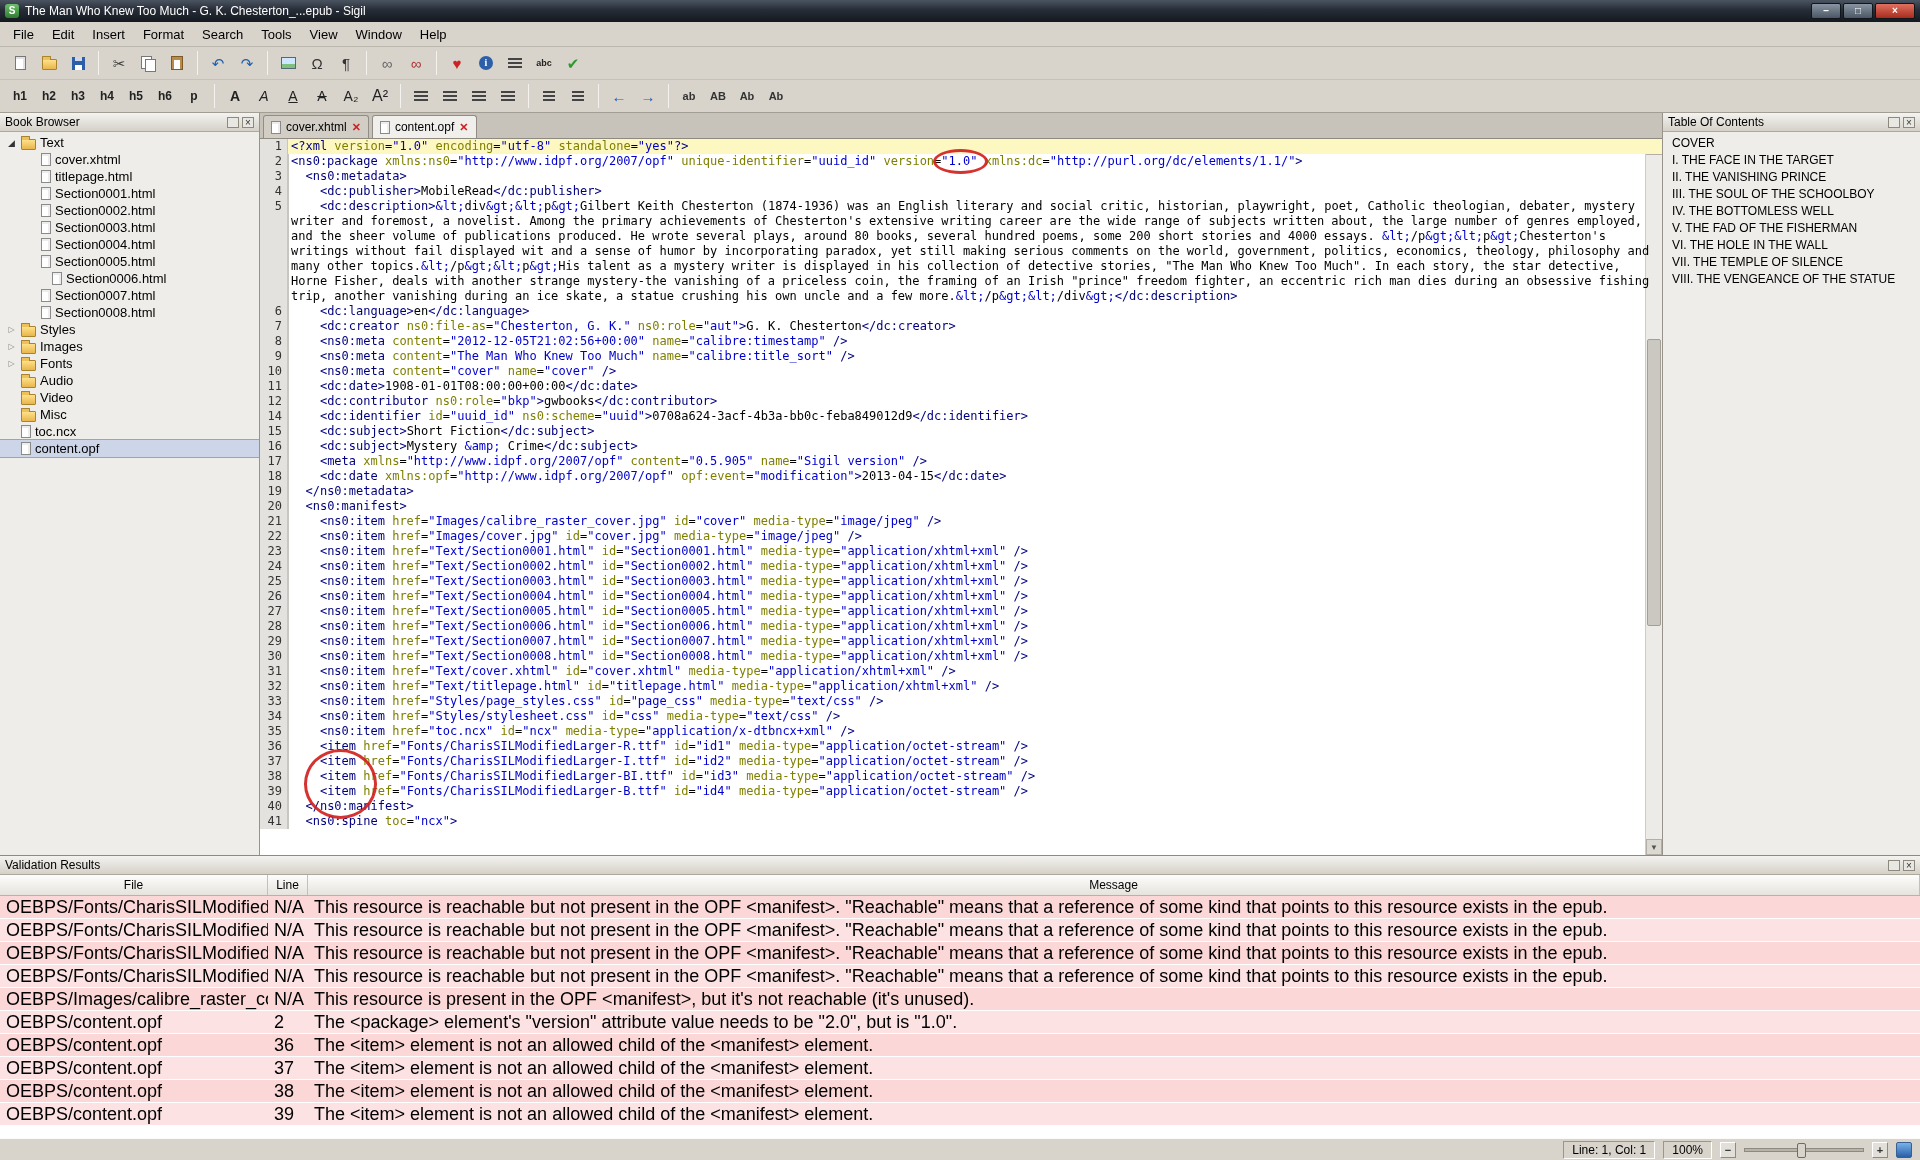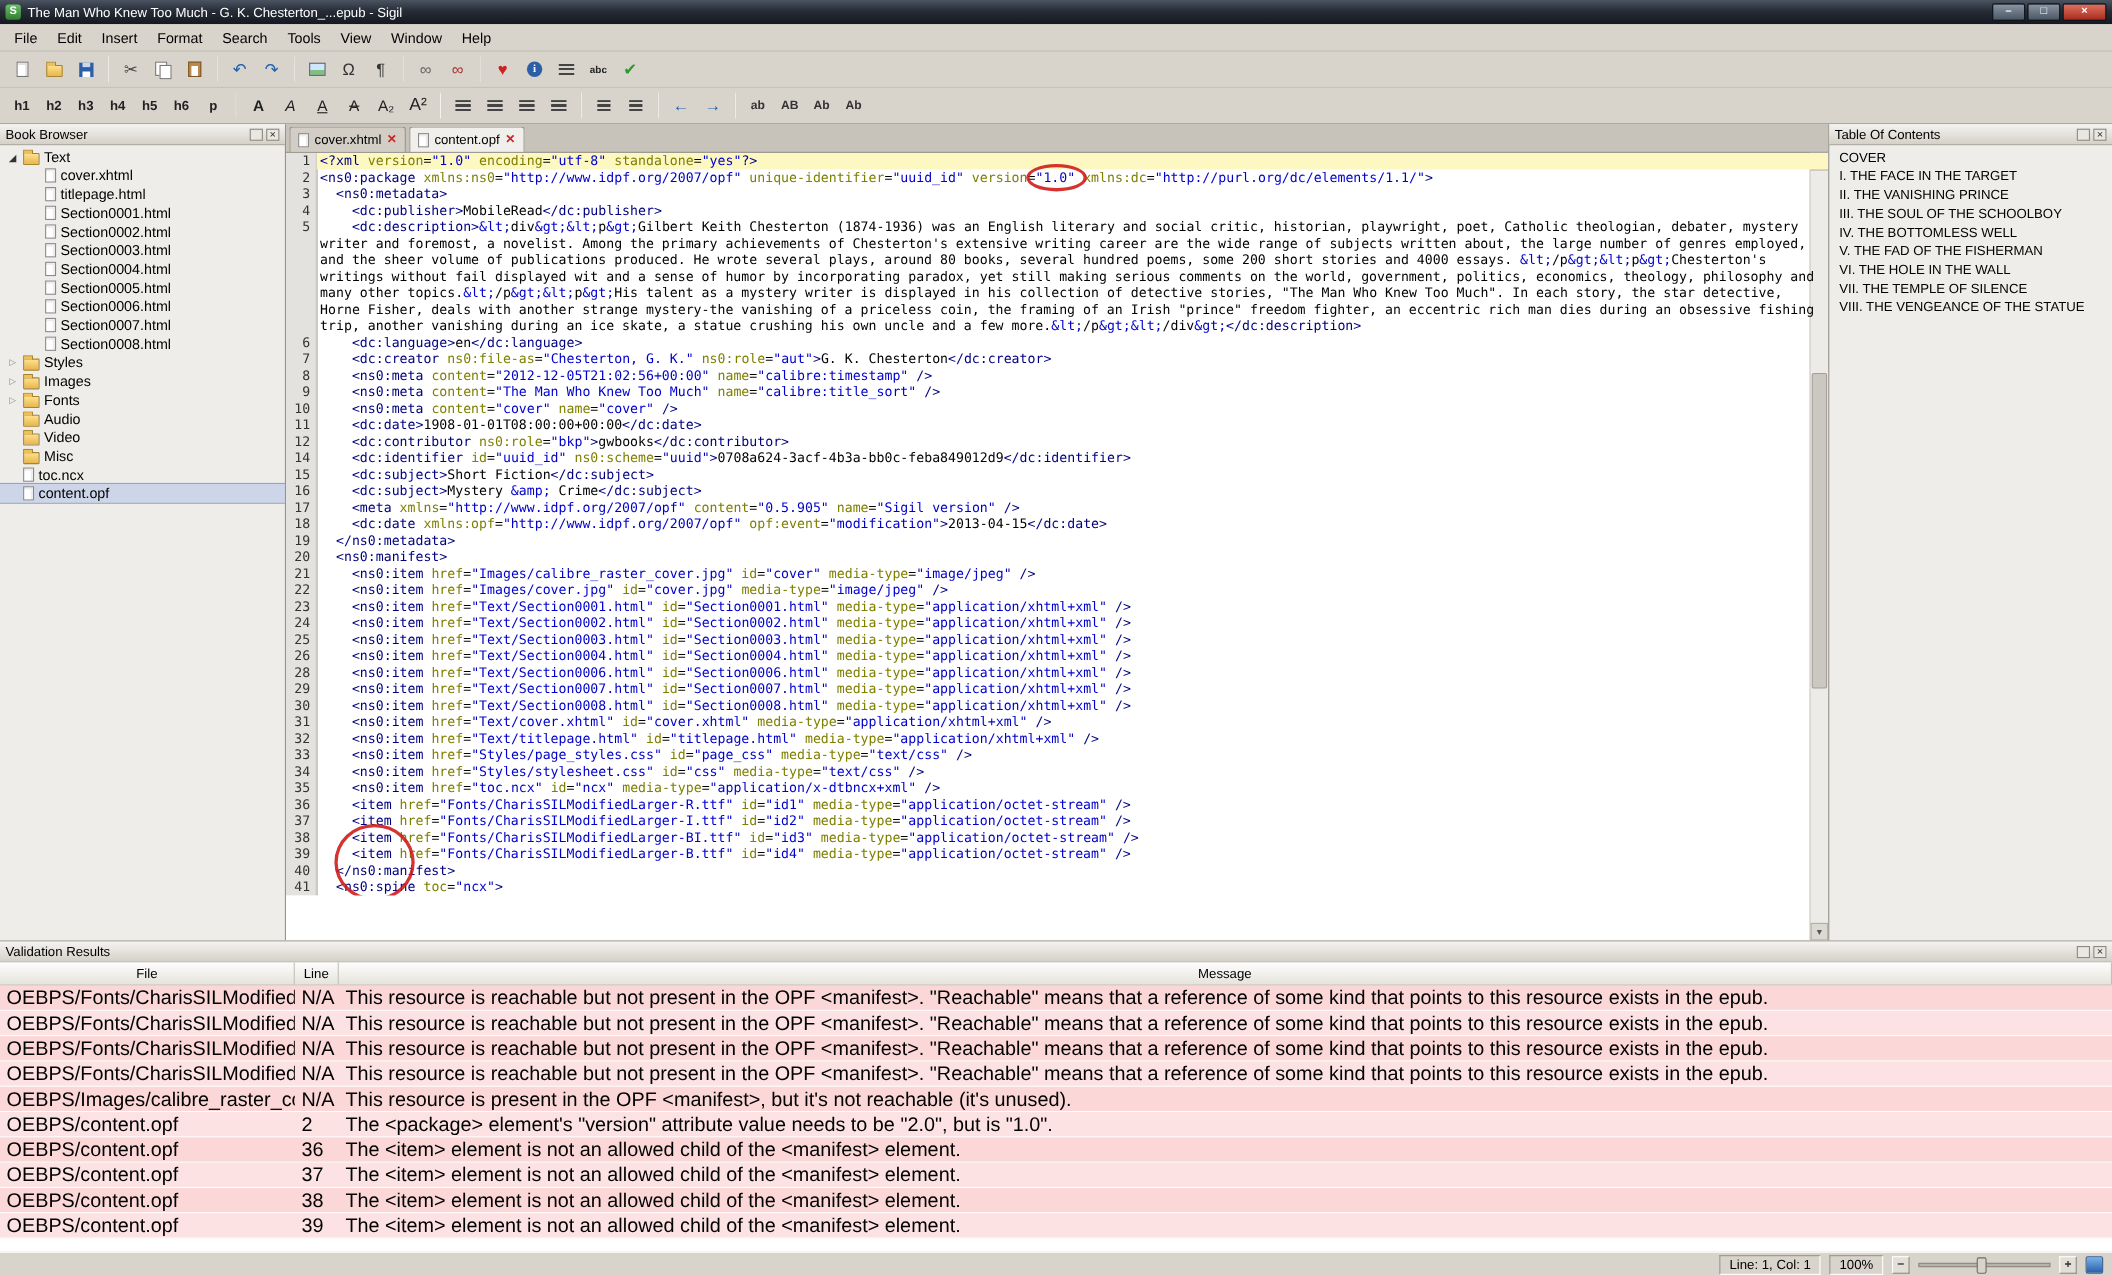--- a/index.html
+++ b/index.html
@@ -333,21 +333,21 @@
         <div class="tree-row" style="padding-left:26px">
     <span class="exp "></span>
           <span class="ic ic-file"></span>
           <span class="lbl">Section0004.html</span>
         </div>
         <div class="tree-row" style="padding-left:26px">
     <span class="exp "></span>
           <span class="ic ic-file"></span>
           <span class="lbl">Section0005.html</span>
         </div>
-        <div class="tree-row" style="padding-left:26px">
+        <div class="tree-row" style="padding-left:37px">
     <span class="exp "></span>
           <span class="ic ic-file"></span>
           <span class="lbl">Section0006.html</span>
         </div>
         <div class="tree-row" style="padding-left:26px">
     <span class="exp "></span>
           <span class="ic ic-file"></span>
           <span class="lbl">Section0007.html</span>
         </div>
         <div class="tree-row" style="padding-left:26px">
@@ -505,20 +505,24 @@
      <div class="lnum">24</div>
      <div class="lcode">    <span class="tg">&lt;ns0:item</span> <span class="at">href</span>=<span class="st">"Text/Section0002.html"</span> <span class="at">id</span>=<span class="st">"Section0002.html"</span> <span class="at">media-type</span>=<span class="st">"application/xhtml+xml"</span> <span class="tg">/&gt;</span></div>
    </div>
         <div class="code-row" data-line="25">
      <div class="lnum">25</div>
      <div class="lcode">    <span class="tg">&lt;ns0:item</span> <span class="at">href</span>=<span class="st">"Text/Section0003.html"</span> <span class="at">id</span>=<span class="st">"Section0003.html"</span> <span class="at">media-type</span>=<span class="st">"application/xhtml+xml"</span> <span class="tg">/&gt;</span></div>
    </div>
         <div class="code-row" data-line="26">
      <div class="lnum">26</div>
      <div class="lcode">    <span class="tg">&lt;ns0:item</span> <span class="at">href</span>=<span class="st">"Text/Section0004.html"</span> <span class="at">id</span>=<span class="st">"Section0004.html"</span> <span class="at">media-type</span>=<span class="st">"application/xhtml+xml"</span> <span class="tg">/&gt;</span></div>
+   </div>
+        <div class="code-row" data-line="27">
+     <div class="lnum">27</div>
+     <div class="lcode">    <span class="tg">&lt;ns0:item</span> <span class="at">href</span>=<span class="st">"Text/Section0005.html"</span> <span class="at">id</span>=<span class="st">"Section0005.html"</span> <span class="at">media-type</span>=<span class="st">"application/xhtml+xml"</span> <span class="tg">/&gt;</span></div>
    </div>
         <div class="code-row" data-line="28">
      <div class="lnum">28</div>
      <div class="lcode">    <span class="tg">&lt;ns0:item</span> <span class="at">href</span>=<span class="st">"Text/Section0006.html"</span> <span class="at">id</span>=<span class="st">"Section0006.html"</span> <span class="at">media-type</span>=<span class="st">"application/xhtml+xml"</span> <span class="tg">/&gt;</span></div>
    </div>
         <div class="code-row" data-line="29">
      <div class="lnum">29</div>
      <div class="lcode">    <span class="tg">&lt;ns0:item</span> <span class="at">href</span>=<span class="st">"Text/Section0007.html"</span> <span class="at">id</span>=<span class="st">"Section0007.html"</span> <span class="at">media-type</span>=<span class="st">"application/xhtml+xml"</span> <span class="tg">/&gt;</span></div>
    </div>
         <div class="code-row" data-line="30">

